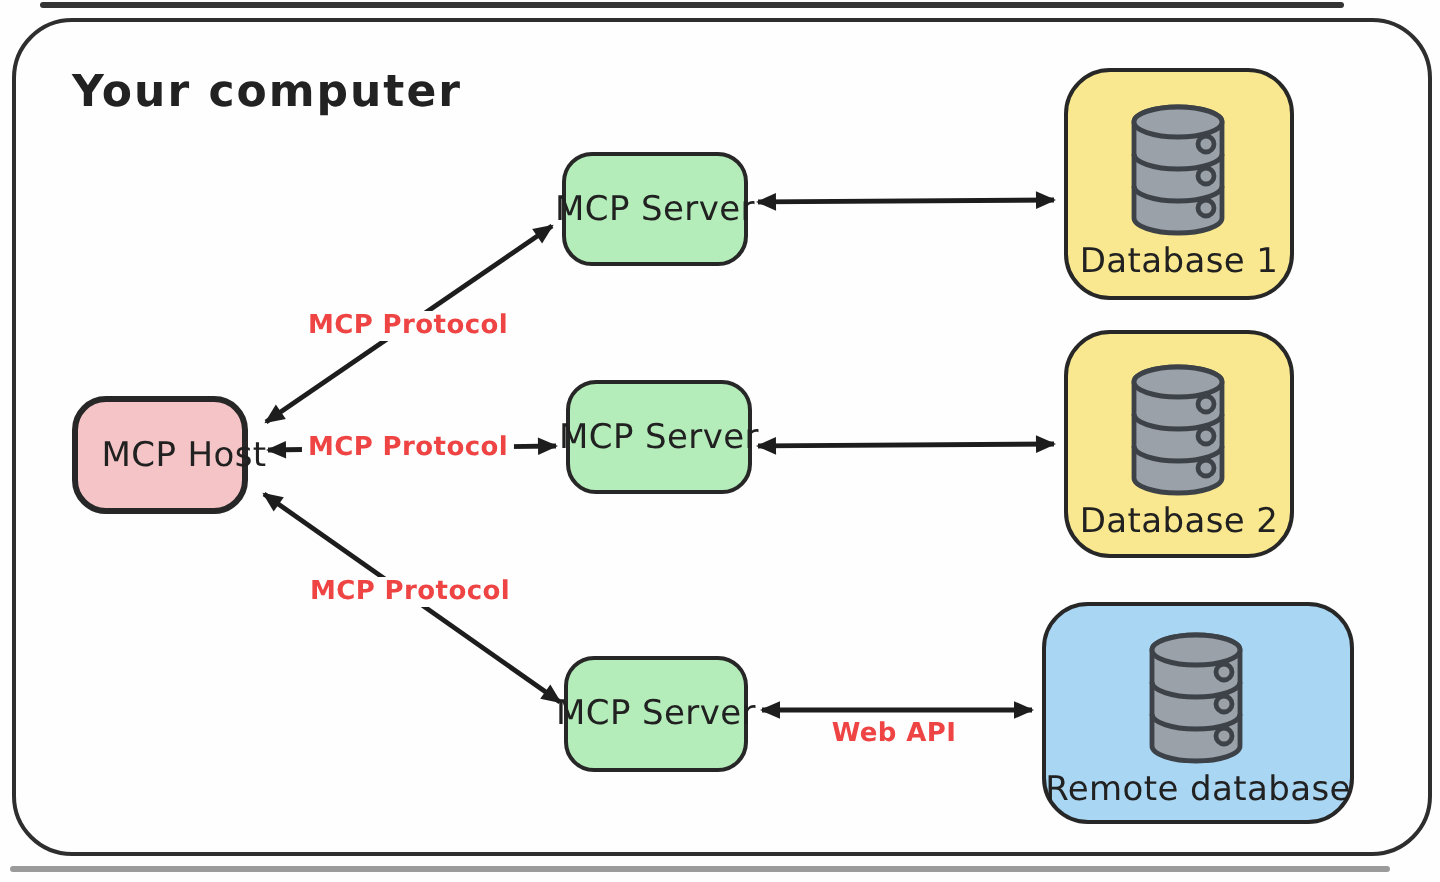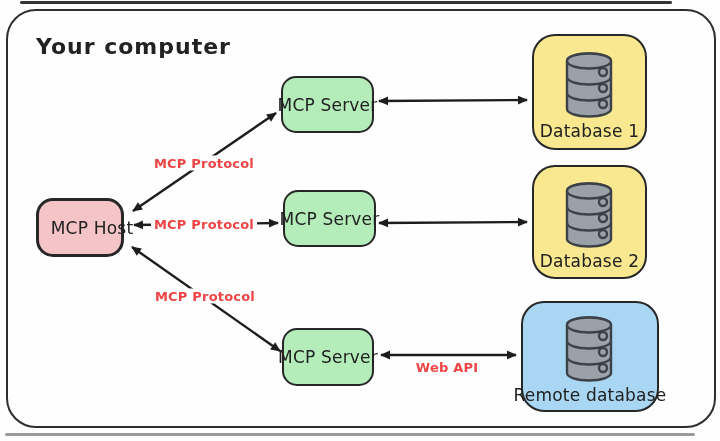--- a/index.html
+++ b/index.html
@@ -27,21 +27,21 @@
   .node .lbl{font-size:17px;font-weight:normal;letter-spacing:0.2px;color:#212121;white-space:nowrap;}
   .host{left:36px;top:198px;width:88px;height:59px;background:#f5c4c6;border-width:3px;border-radius:17px;padding-left:24px;}
   .server{background:#b4edba;}
   .server-1{left:281px;top:76px;width:93px;height:57px;}
   .server-2{left:283px;top:190px;width:93px;height:57px;}
   .server-3{left:282px;top:328px;width:92px;height:58px;}
   .dbnode{flex-direction:column;border-radius:23px;padding-top:8px;}
   .db-local{background:#f9e88f;}
   .db-1{left:532px;top:34px;width:115px;height:116px;}
   .db-2{left:532px;top:165px;width:115px;height:114px;}
-  .db-remote{left:521px;top:301px;width:138px;height:111px;background:#a9d6f2;}
+  .db-remote{left:521px;top:301px;width:156px;height:111px;background:#a9d6f2;}
   .dbnode .lbl{margin-top:3px;}
   .db-icon{display:block;}
   
   .arrows{position:absolute;left:0;top:0;width:720px;height:441px;pointer-events:none;}
   
   .edge-label{
     position:absolute;transform:translate(-50%,-50%);background:#fefefe;
     padding:0 3px;font-size:13px;font-weight:bold;letter-spacing:0.2px;color:#ef4444;white-space:nowrap;
   }
 </style>

